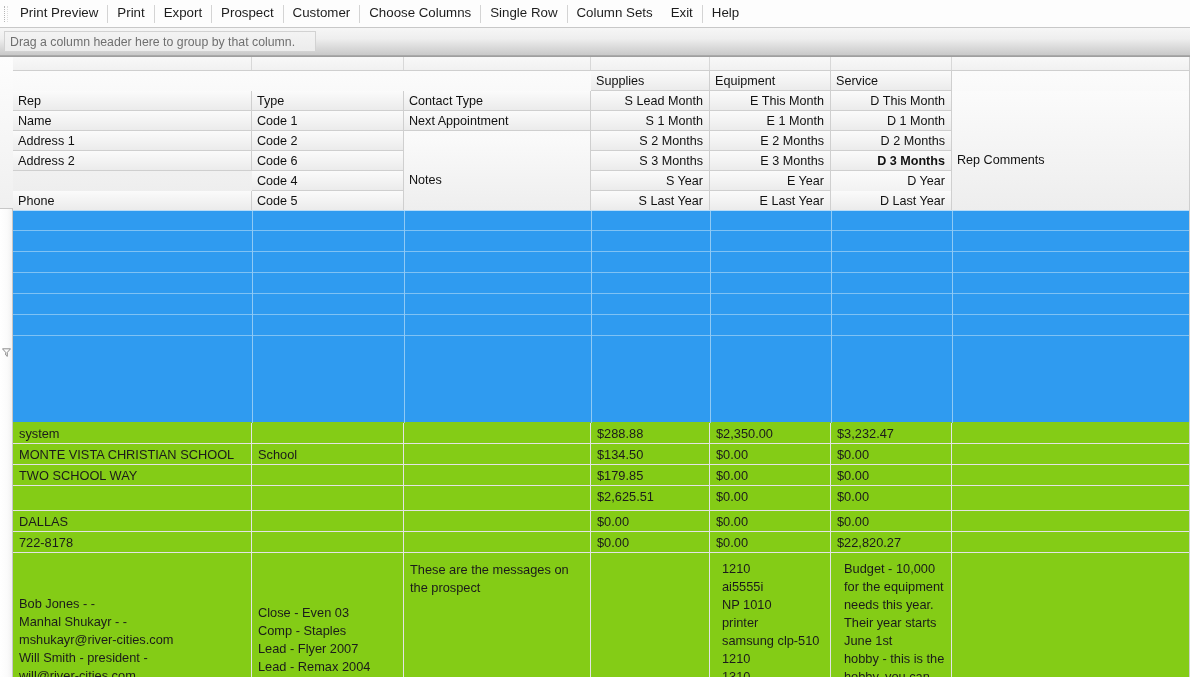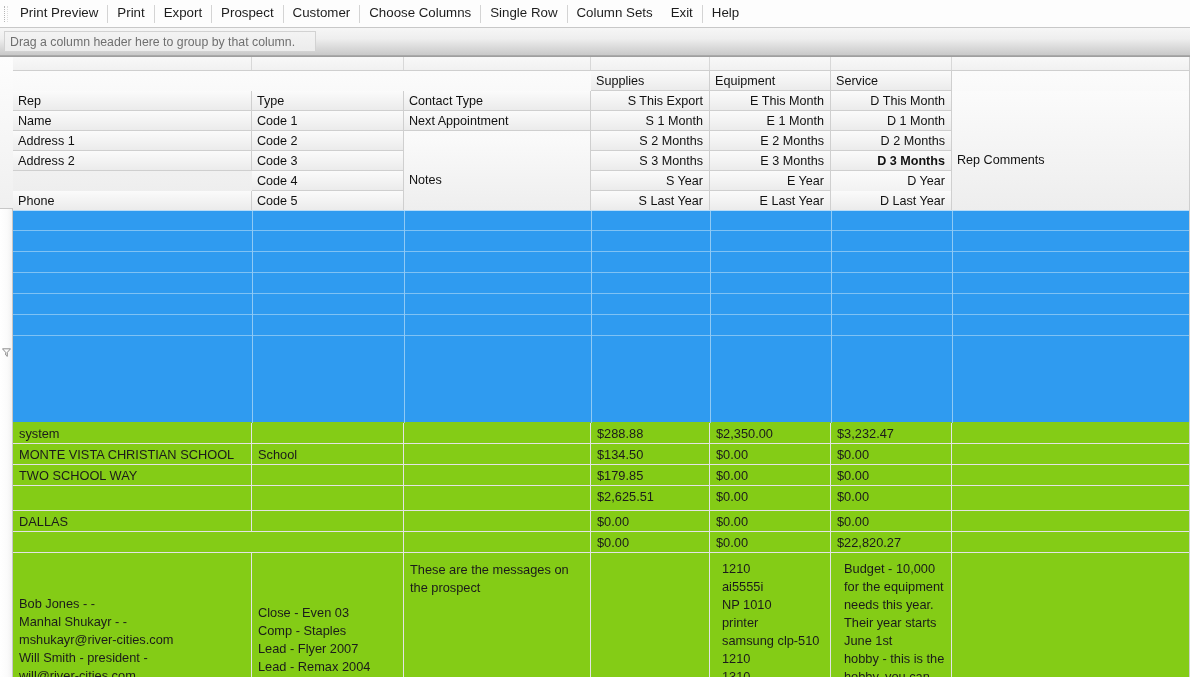--- a/index.html
+++ b/index.html
@@ -256,30 +256,30 @@
       <div class="hcell" style="left:0;top:20px;width:239px;height:20px;">Rep</div>
       <div class="hcell" style="left:0;top:40px;width:239px;height:20px;">Name</div>
       <div class="hcell" style="left:0;top:60px;width:239px;height:20px;">Address 1</div>
       <div class="hcell" style="left:0;top:80px;width:239px;height:20px;">Address 2</div>
       <div class="hcell" style="left:0;top:120px;width:239px;height:20px;">Phone</div>
       <div class="hcell" style="left:0;top:140px;width:239px;height:20px;">Contacts</div>
 
       <div class="hcell" style="left:239px;top:20px;width:152px;height:20px;">Type</div>
       <div class="hcell" style="left:239px;top:40px;width:152px;height:20px;">Code 1</div>
       <div class="hcell" style="left:239px;top:60px;width:152px;height:20px;">Code 2</div>
-      <div class="hcell" style="left:239px;top:80px;width:152px;height:20px;">Code 3</div>
+      <div class="hcell" style="left:239px;top:80px;width:152px;height:20px;">Code 6</div>
       <div class="hcell" style="left:239px;top:100px;width:152px;height:20px;">Code 4</div>
       <div class="hcell" style="left:239px;top:120px;width:152px;height:20px;">Code 5</div>
       <div class="hcell" style="left:239px;top:140px;width:152px;height:20px;">Qualifiers</div>
 
       <div class="hcell" style="left:391px;top:20px;width:187px;height:20px;">Contact Type</div>
       <div class="hcell" style="left:391px;top:40px;width:187px;height:20px;">Next Appointment</div>
       <div class="hcell mid" style="left:391px;top:60px;width:187px;height:100px;">Notes</div>
 
-      <div class="hcell r" style="left:578px;top:20px;width:119px;height:20px;">S This Export</div>
+      <div class="hcell r" style="left:578px;top:20px;width:119px;height:20px;">S Lead Month</div>
       <div class="hcell r" style="left:578px;top:40px;width:119px;height:20px;">S 1 Month</div>
       <div class="hcell r" style="left:578px;top:60px;width:119px;height:20px;">S 2 Months</div>
       <div class="hcell r" style="left:578px;top:80px;width:119px;height:20px;">S 3 Months</div>
       <div class="hcell r" style="left:578px;top:100px;width:119px;height:20px;">S Year</div>
       <div class="hcell r" style="left:578px;top:120px;width:119px;height:20px;">S Last Year</div>
       <div class="hcell r" style="left:578px;top:140px;width:119px;height:20px;"></div>
 
       <div class="hcell r" style="left:697px;top:20px;width:121px;height:20px;">E This Month</div>
       <div class="hcell r" style="left:697px;top:40px;width:121px;height:20px;">E 1 Month</div>
       <div class="hcell r" style="left:697px;top:60px;width:121px;height:20px;">E 2 Months</div>
@@ -361,20 +361,21 @@
     <div class="dcell" style="left:0;width:239px;">DALLAS</div>
     <div class="dcell" style="left:239px;width:152px;"></div>
     <div class="dcell" style="left:391px;width:187px;"></div>
     <div class="dcell r" style="left:578px;width:119px;">$0.00</div>
     <div class="dcell r" style="left:697px;width:121px;">$0.00</div>
     <div class="dcell r" style="left:818px;width:121px;">$0.00</div>
     <div class="dcell" style="left:939px;width:238px;border-right:none;"></div>
   </div>
 
   <div class="datarow" style="top:475px;height:21px;">
+    <div class="dcell" style="left:0;width:239px;">722-8178</div>
     <div class="dcell" style="left:239px;width:152px;"></div>
     <div class="dcell" style="left:391px;width:187px;"></div>
     <div class="dcell r" style="left:578px;width:119px;">$0.00</div>
     <div class="dcell r" style="left:697px;width:121px;">$0.00</div>
     <div class="dcell r" style="left:818px;width:121px;">$22,820.27</div>
     <div class="dcell" style="left:939px;width:238px;border-right:none;"></div>
   </div>
 
   <div class="datarow" style="top:496px;height:172px;border-bottom:1px solid #cfcfcf;">
     <div class="dcell vcenter" style="left:0;width:239px;">Bob Jones -  -

